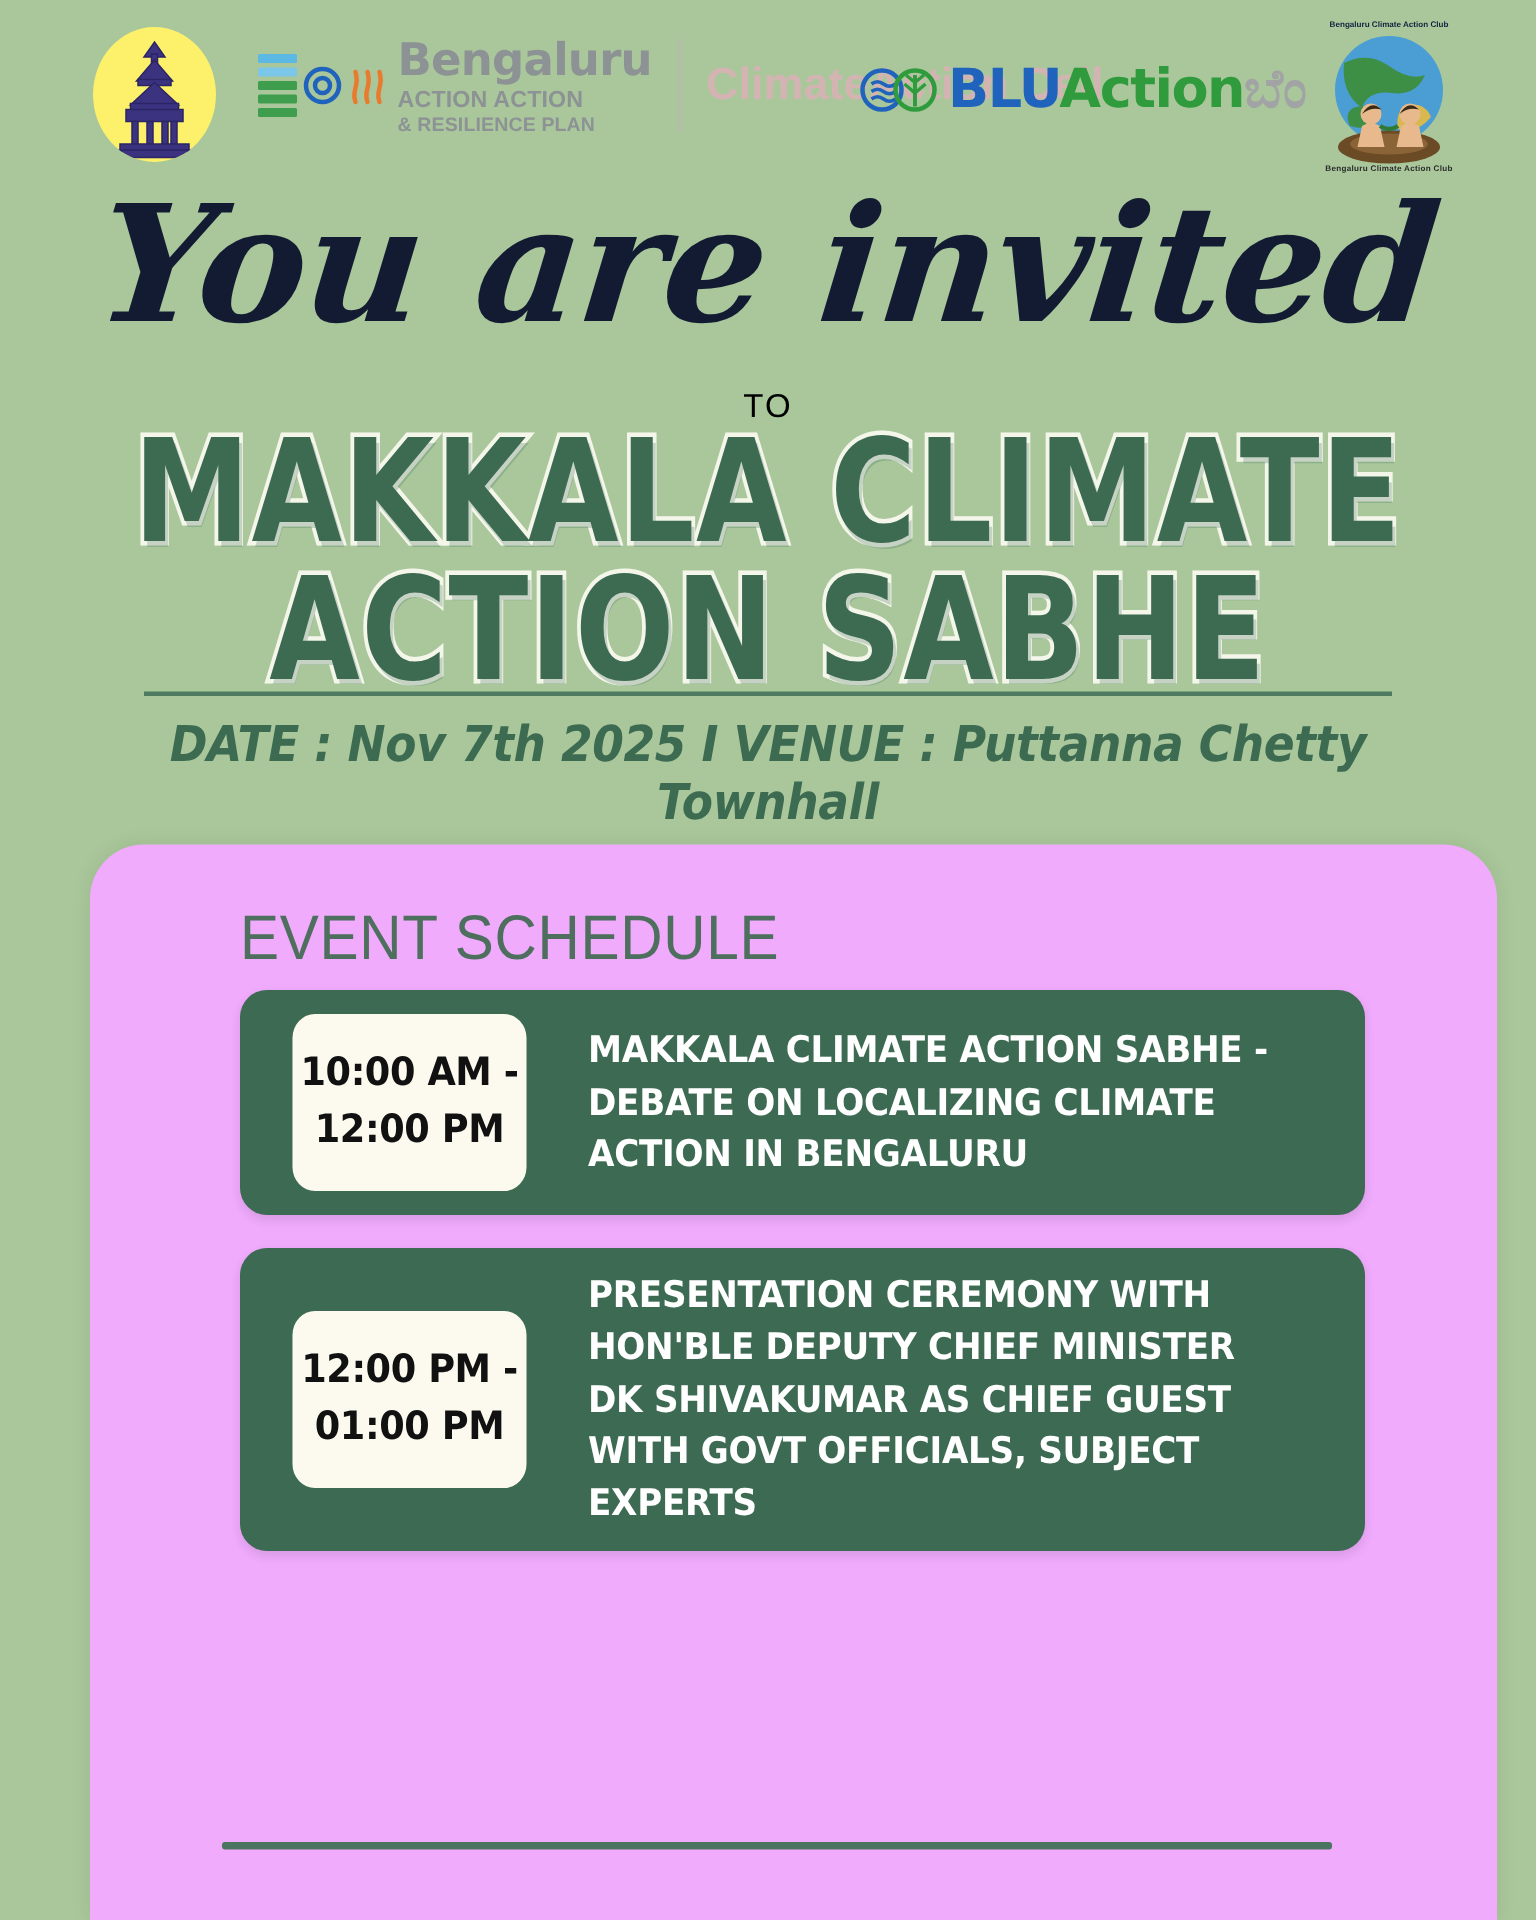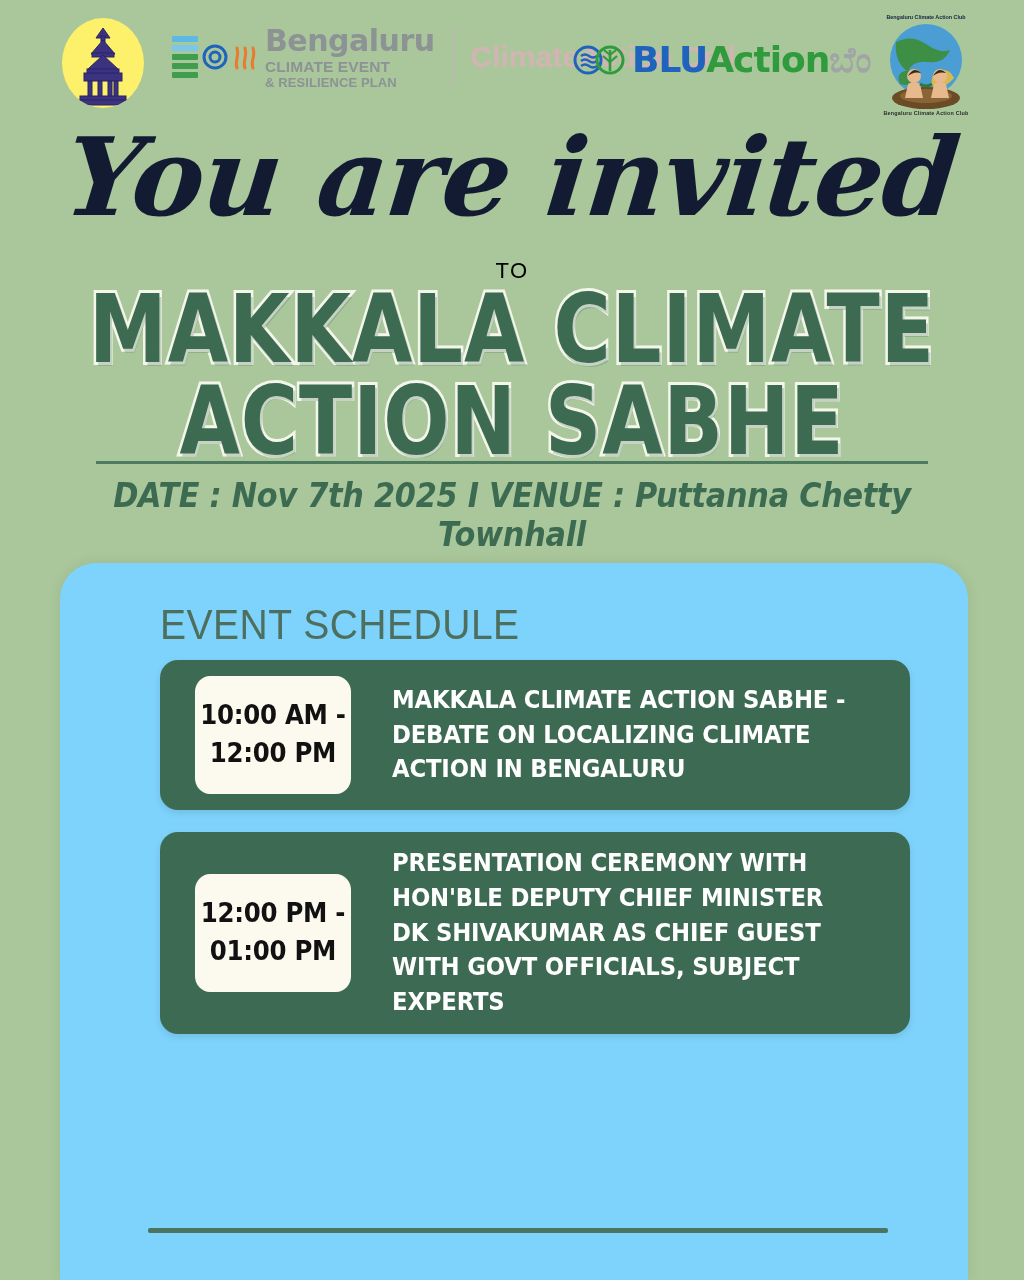--- a/index.html
+++ b/index.html
@@ -233,23 +233,24 @@
     color: #3c6b52;
     transform: scaleX(0.92);
   }
 
   
   .panel {
     position: absolute;
     left: 60px; top: 563px;
     width: 908px;
     height: 717px;
-    background: #7dd3fc;
+    background: #f0abfc;
     border-radius: 36px 36px 0 0;
     box-shadow: 0 0 14px rgba(0,0,0,0.07);
+    padding-left: 30px;
   }
   .panel-title {
     position: absolute;
     left: 100px; top: 38px;
     font-size: 42px;
     font-weight: 400;
     color: #4e6f5d;
     letter-spacing: .5px;
     font-family: "Liberation Sans", sans-serif;
     transform: scaleX(0.93);
@@ -362,21 +363,21 @@
         <div class="bcap-flames">
           <svg width="26" height="26" viewBox="0 0 26 26">
             <path d="M5 24 C2 16 8 14 5 4" fill="none" stroke="#e87b2e" stroke-width="3" stroke-linecap="round"></path>
             <path d="M13 24 C10 16 16 14 13 4" fill="none" stroke="#e87b2e" stroke-width="3" stroke-linecap="round"></path>
             <path d="M21 24 C18 16 24 14 21 4" fill="none" stroke="#e87b2e" stroke-width="3" stroke-linecap="round"></path>
           </svg>
         </div>
       </div>
       <div class="bcap-words">
         <div class="bcap-main">Bengaluru</div>
-        <div class="bcap-sub">CLIMATE EVENT</div>
+        <div class="bcap-sub">ACTION ACTION</div>
         <div class="bcap-sub2">&amp; RESILIENCE PLAN</div>
       </div>
       <div class="bcap-divider"></div>
       <div class="cac">
         <div>Climate</div>
         <div>Action Cell</div>
       </div>
     </div>
 
     <div class="blugreen">

